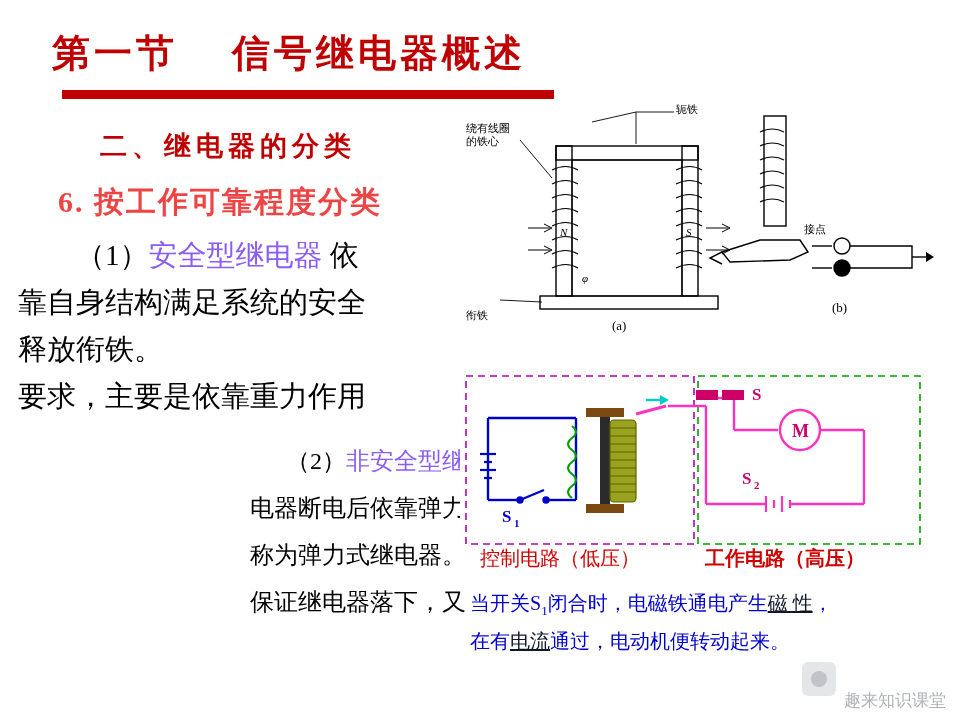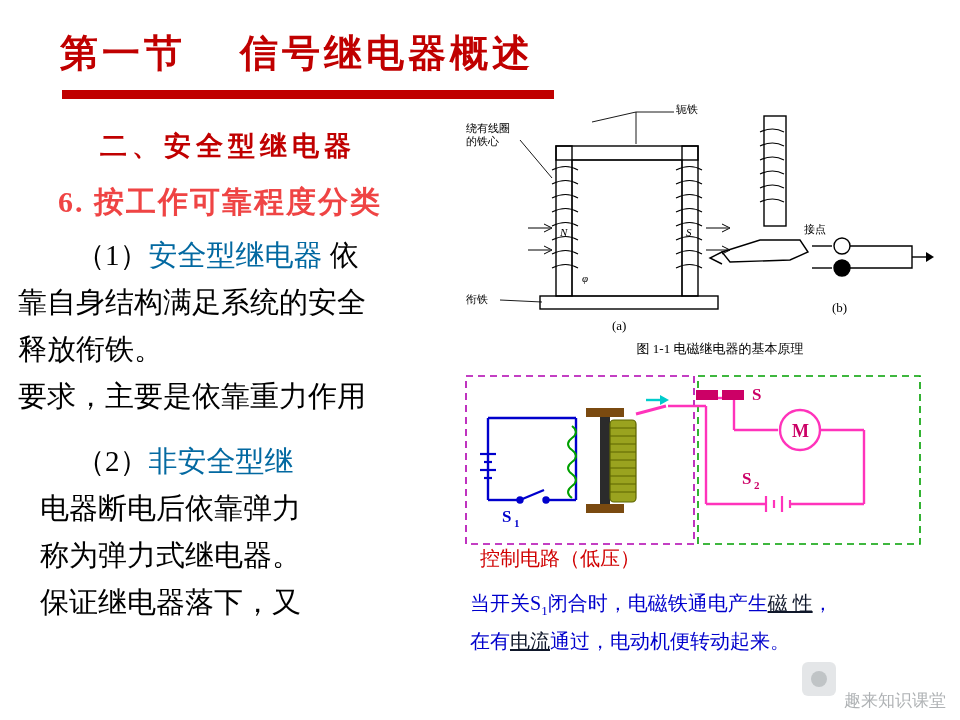--- a/index.html
+++ b/index.html
@@ -12,21 +12,21 @@
     width: 960px;
     height: 720px;
     background: #ffffff;
     overflow: hidden;
     font-family: "Liberation Serif", serif;
   }
 
   
   .title {
     position: absolute;
-    left: 60px;
+    left: 52px;
     top: 28px;
     font-size: 38px;
     font-weight: bold;
     color: #c00000;
     letter-spacing: 4px;
     white-space: pre;
     font-family: "Liberation Serif", serif;
   }
   .title-rule {
     position: absolute;
@@ -63,30 +63,31 @@
   .body-block {
     position: absolute;
     left: 18px;
     top: 232px;
     width: 448px;
     font-size: 29px;
     line-height: 47px;
     color: #000000;
   }
   .body-block p { margin: 0; }
-  .hl-orange { color: #0369a1; }
+  .hl-orange { color: #8b5cf6; }
 
   .body-block2 {
     position: absolute;
     left: 18px;
     top: 438px;
     width: 448px;
-    font-size: 29px;
+    font-size: 24px;
     line-height: 47px;
     color: #000000;
+    text-align: right;
   }
   .body-block2 p { margin: 0; }
   .center-ish { padding-left: 22px; }
 
   
   .fig1 {
     position: absolute;
     left: 460px;
     top: 100px;
     width: 486px;
@@ -188,21 +189,21 @@
   }
 </style>
 </head>
 <body>
 
 <div id="slide">
 
   <div class="title">第一节    信号继电器概述</div>
   <div class="title-rule"></div>
 
-  <div class="subtitle">二、安全型继电器</div>
+  <div class="subtitle">二、继电器的分类</div>
 
   <div class="section-head">6. 按工作可靠程度分类</div>
 
   <div class="body-block">
     <p>
       <span style="margin-left:58px;">（1）</span><span class="hl-orange">安全型继电器</span><span>  依</span>
     </p>
     <p>靠自身结构满足系统的安全</p>
     <p>释放衔铁。</p>
     <p>要求，主要是依靠重力作用</p>
@@ -292,27 +293,26 @@
         <circle cx="382" cy="146" r="8" fill="#fff" stroke="#000"></circle>
         <circle cx="382" cy="168" r="8" fill="#000" stroke="#000"></circle>
         <path d="M390 146 L452 146 L452 168 L390 168"></path>
         <path d="M452 157 L472 157"></path>
         <path d="M466 152 l8 5 l-8 5" fill="#000" stroke="none"></path>
       </g>
     </svg>
 
     <div class="fig-label" style="left:216px; top:2px;">轭铁</div>
     <div class="fig-label" style="left:6px; top:22px; line-height:13px;">绕有线圈<br>的铁心</div>
-    <div class="fig-label" style="left:6px; top:192px;">衔铁</div>
+    <div class="fig-label" style="left:6px; top:208px;">衔铁</div>
     <div class="fig-label" style="left:344px; top:122px;">接点</div>
     <div class="fig-label" style="left:152px; top:218px; font-size:13px;">(a)</div>
     <div class="fig-label" style="left:372px; top:200px; font-size:13px;">(b)</div>
   </div>
 
-  <div class="fig1-caption">图 1-1 电磁继电器的基本原理</div>
 
   <div class="fig2">
     <svg width="470" height="205" viewBox="0 0 470 205">
 
       <rect x="6" y="4" width="228" height="168" fill="none" stroke="#b000b0" stroke-width="1.6" stroke-dasharray="7 5"></rect>
       <rect x="238" y="4" width="222" height="168" fill="none" stroke="#00a000" stroke-width="1.6" stroke-dasharray="7 5"></rect>
 
       <g stroke="#0000cc" stroke-width="2.4" fill="none">
         <path d="M28 46 L28 128"></path>
         <path d="M28 46 L116 46"></path>
@@ -385,20 +385,21 @@
       <text x="282" y="112" font-size="17" font-weight="bold" fill="#cc0066" font-family="Liberation Serif, serif">S</text>
       <text x="294" y="117" font-size="11" font-weight="bold" fill="#cc0066" font-family="Liberation Serif, serif">2</text>
 
       <path d="M186 28 L206 28" stroke="#00cccc" stroke-width="2.4"></path>
       <path d="M200 23 l9 5 l-9 5" fill="#00cccc"></path>
     </svg>
   </div>
 
   <div class="fig2-labels">
     <div class="lab-ctrl">控制电路（低压）</div>
+    <div class="lab-work">工作电路（高压）</div>
   </div>
 
   <div class="explain">
     <p>当开关S<span style="font-size:13px; vertical-align:sub;">1</span>闭合时，电磁铁通电产生<span class="u-red">磁 性</span>，</p>
     <p>在有<span class="u-red">电流</span>通过，电动机便转动起来。</p>
   </div>
 
   <div class="watermark">
     <div class="wm-logo"></div>
     <div class="wm-text">趣来知识课堂</div>

